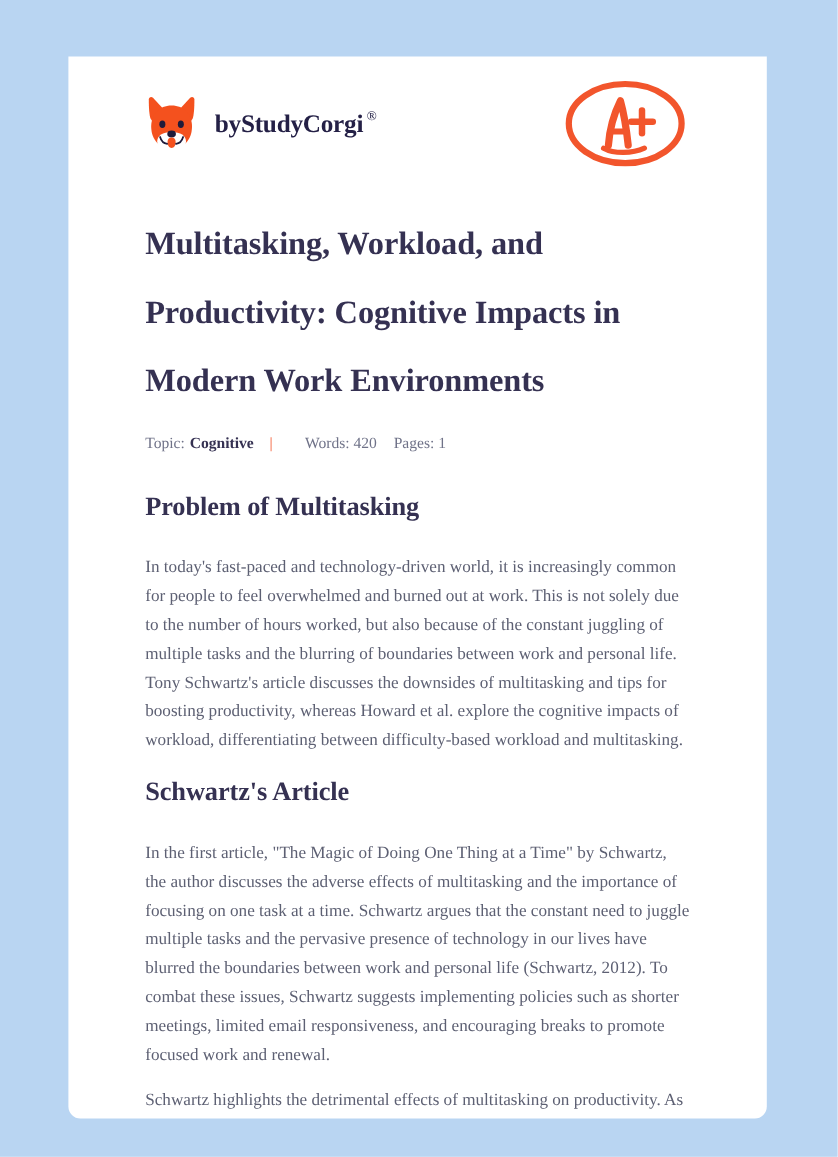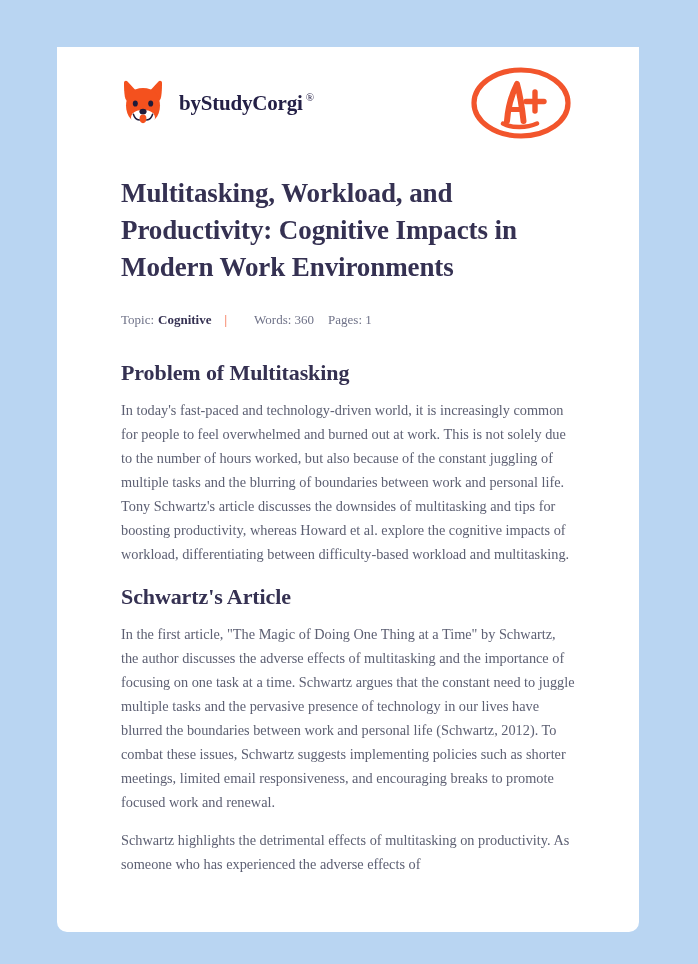--- a/index.html
+++ b/index.html
@@ -76,29 +76,29 @@
     width: 108px;
     height: 78px;
     flex: none;
   }
 
   
   .doc-title {
     margin: 0;
     padding-top: 22px;
     font-size: 27px;
-    line-height: 37px;
+    line-height: 57px;
     font-weight: bold;
     color: #353152;
     letter-spacing: -0.1px;
   }
 
   
   .doc-meta {
-    margin-top: 26px;
+    margin-top: 15px;
     font-size: 13px;
     color: #6f7288;
     display: flex;
     align-items: flex-start;
     white-space: nowrap;
   }
   .doc-meta .meta-label { color: #6f7288; }
   .doc-meta .meta-strong {
     color: #353152;
     font-weight: bold;
@@ -121,21 +121,21 @@
     color: #353152;
     letter-spacing: -0.1px;
   }
 
   .para {
     margin: 14px 0 0 0;
     font-size: 14.3px;
     line-height: 24px;
     color: #5d6073;
   }
-  .section-heading + .para { margin-top: 12px; }
+  .section-heading + .para { margin-top: 26px; }
 </style>
 </head>
 <body>
 
 <div class="page-sheet">
   <div class="page-inner">
 
     <div class="doc-header">
 
       <div class="brand">
@@ -175,21 +175,21 @@
         <path d="M36 59.5 C45 64.5 60 64 70 59.5" fill="none" stroke="#f2552c" stroke-width="4.4" stroke-linecap="round"></path>
       </svg>
     </div>
 
     <h1 class="doc-title">Multitasking, Workload, and Productivity: Cognitive Impacts in Modern Work Environments</h1>
 
     <div class="doc-meta">
       <span class="meta-label">Topic:</span>
       <span class="meta-strong">Cognitive</span>
       <span class="meta-sep">|</span>
-      <span class="meta-plain">Words: 360</span>
+      <span class="meta-plain">Words: 420</span>
       <span class="meta-plain">Pages: 1</span>
     </div>
 
     <div class="doc-body">
 
       <h2 class="section-heading">Problem of Multitasking</h2>
       <p class="para">In today's fast-paced and technology-driven world, it is increasingly common for people to feel overwhelmed and burned out at work. This is not solely due to the number of hours worked, but also because of the constant juggling of multiple tasks and the blurring of boundaries between work and personal life. Tony Schwartz's article discusses the downsides of multitasking and tips for boosting productivity, whereas Howard et al. explore the cognitive impacts of workload, differentiating between difficulty-based workload and multitasking.</p>
 
       <h2 class="section-heading">Schwartz's Article</h2>
       <p class="para">In the first article, "The Magic of Doing One Thing at a Time" by Schwartz, the author discusses the adverse effects of multitasking and the importance of focusing on one task at a time. Schwartz argues that the constant need to juggle multiple tasks and the pervasive presence of technology in our lives have blurred the boundaries between work and personal life (Schwartz, 2012). To combat these issues, Schwartz suggests implementing policies such as shorter meetings, limited email responsiveness, and encouraging breaks to promote focused work and renewal.</p>

